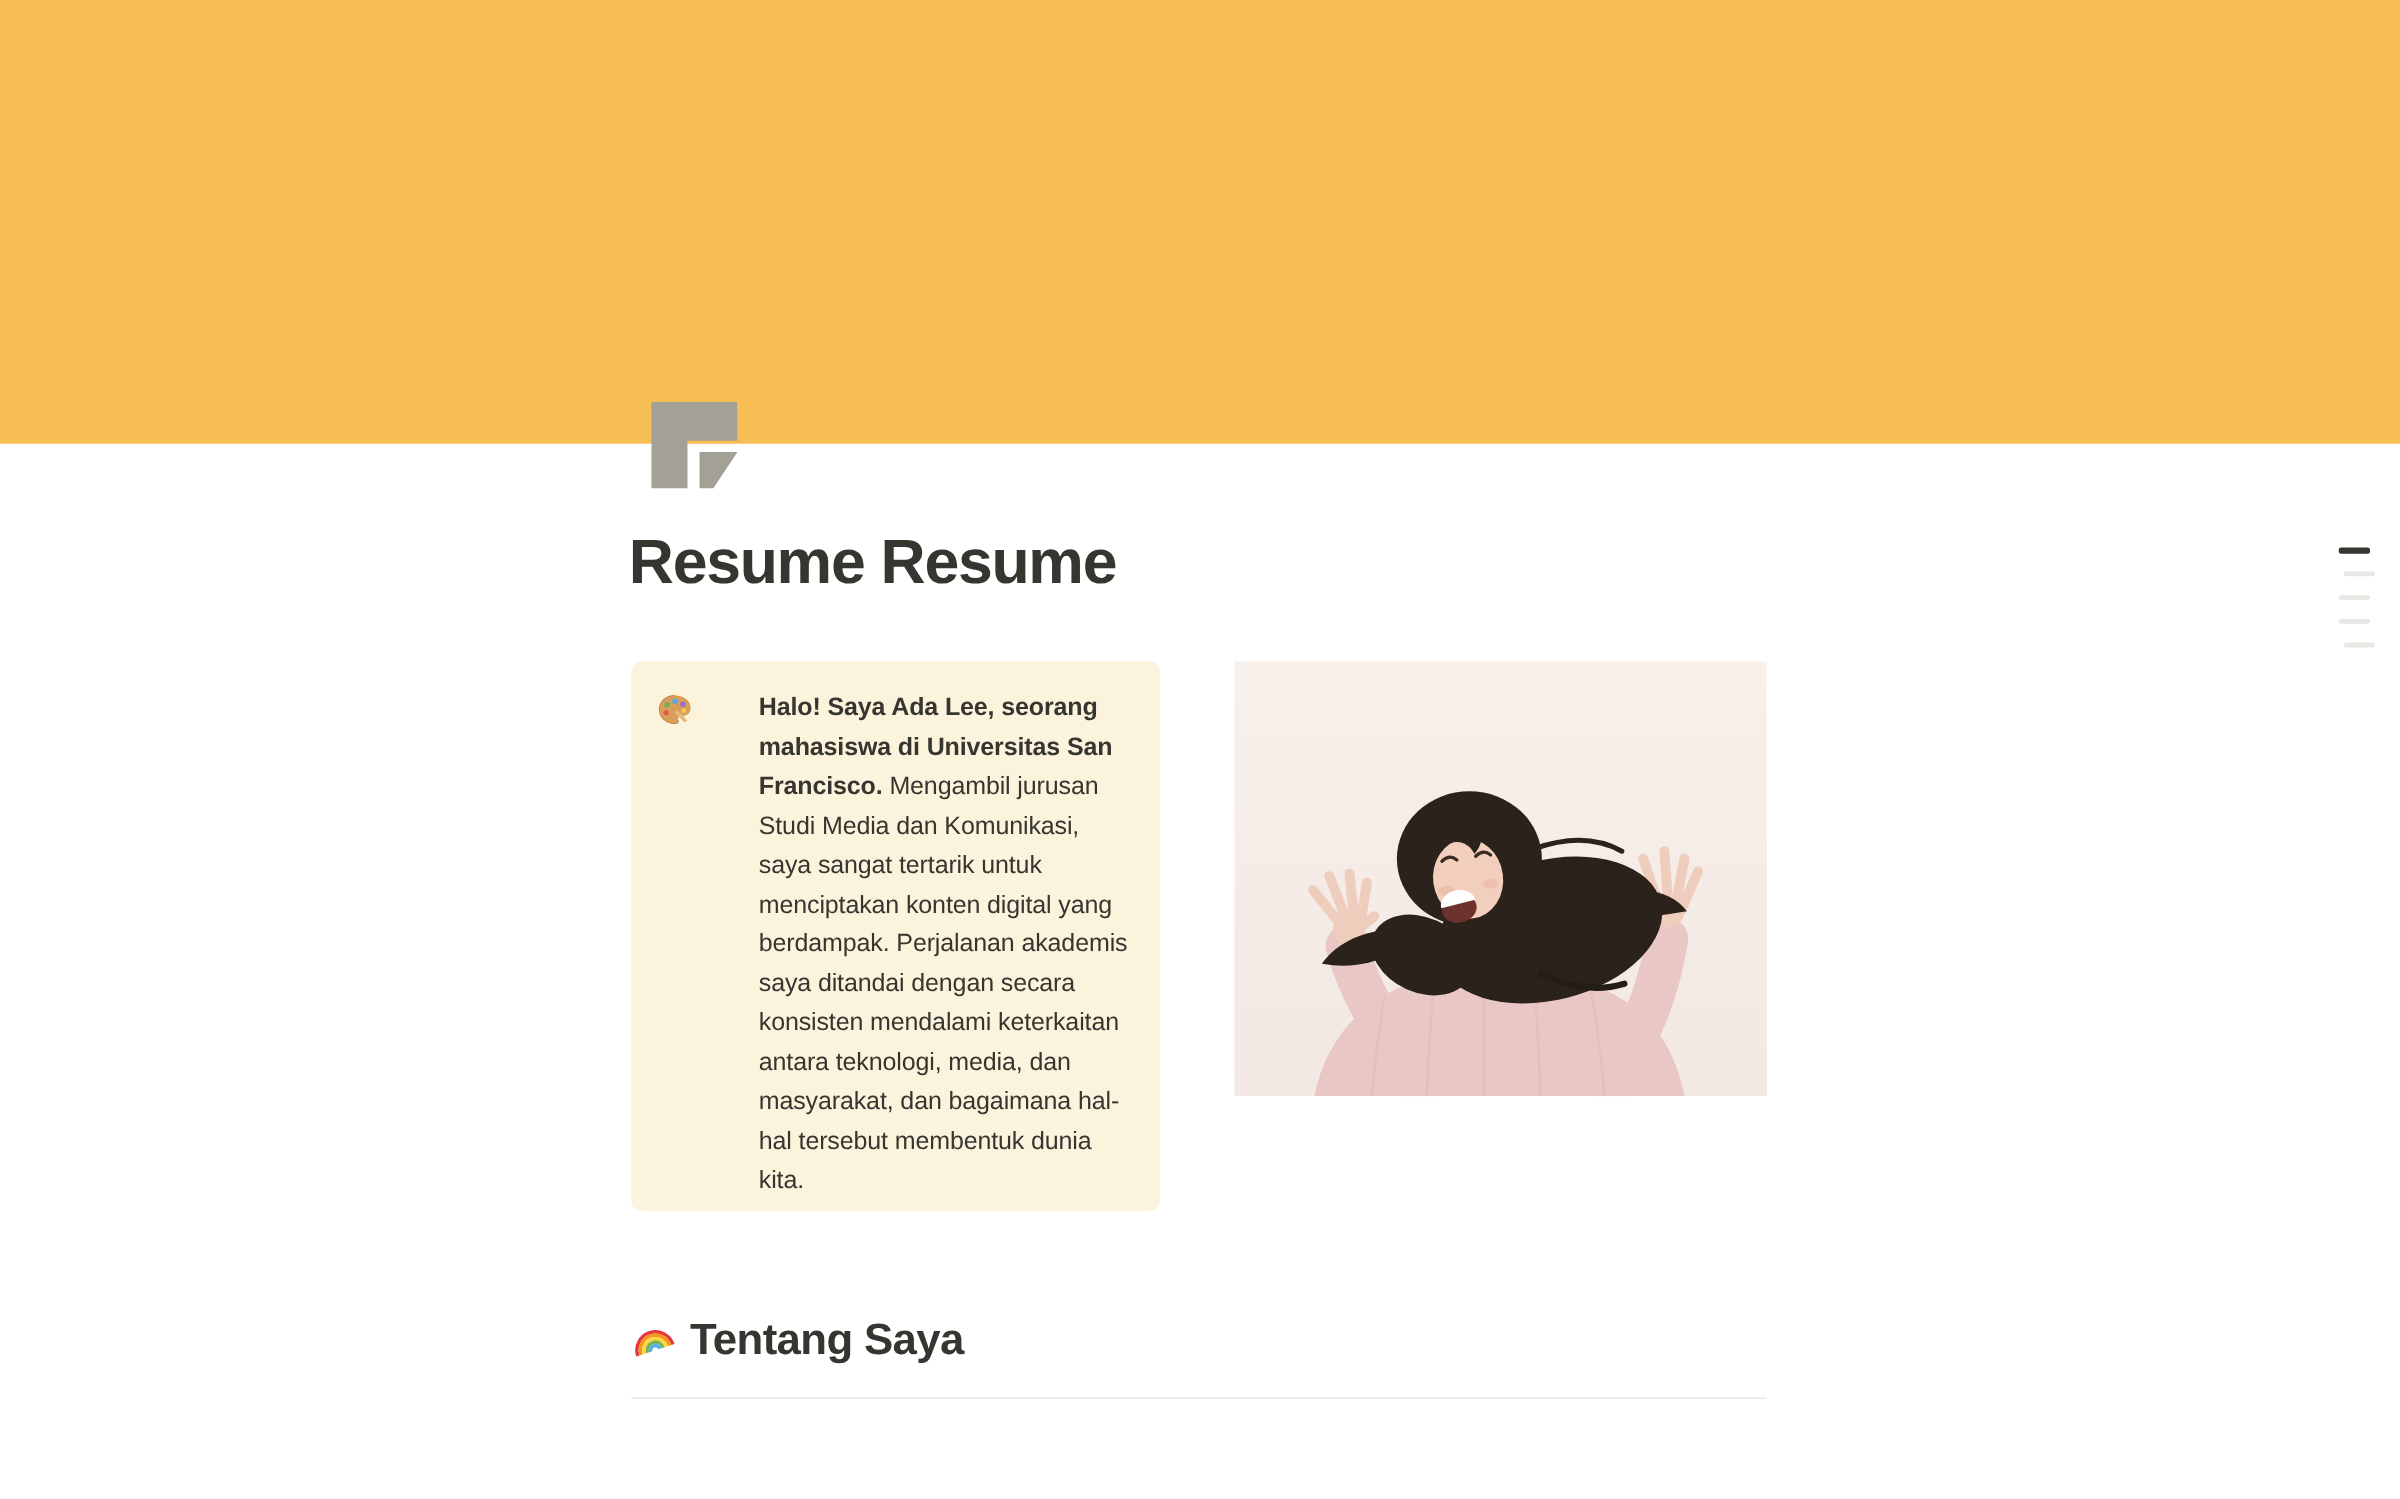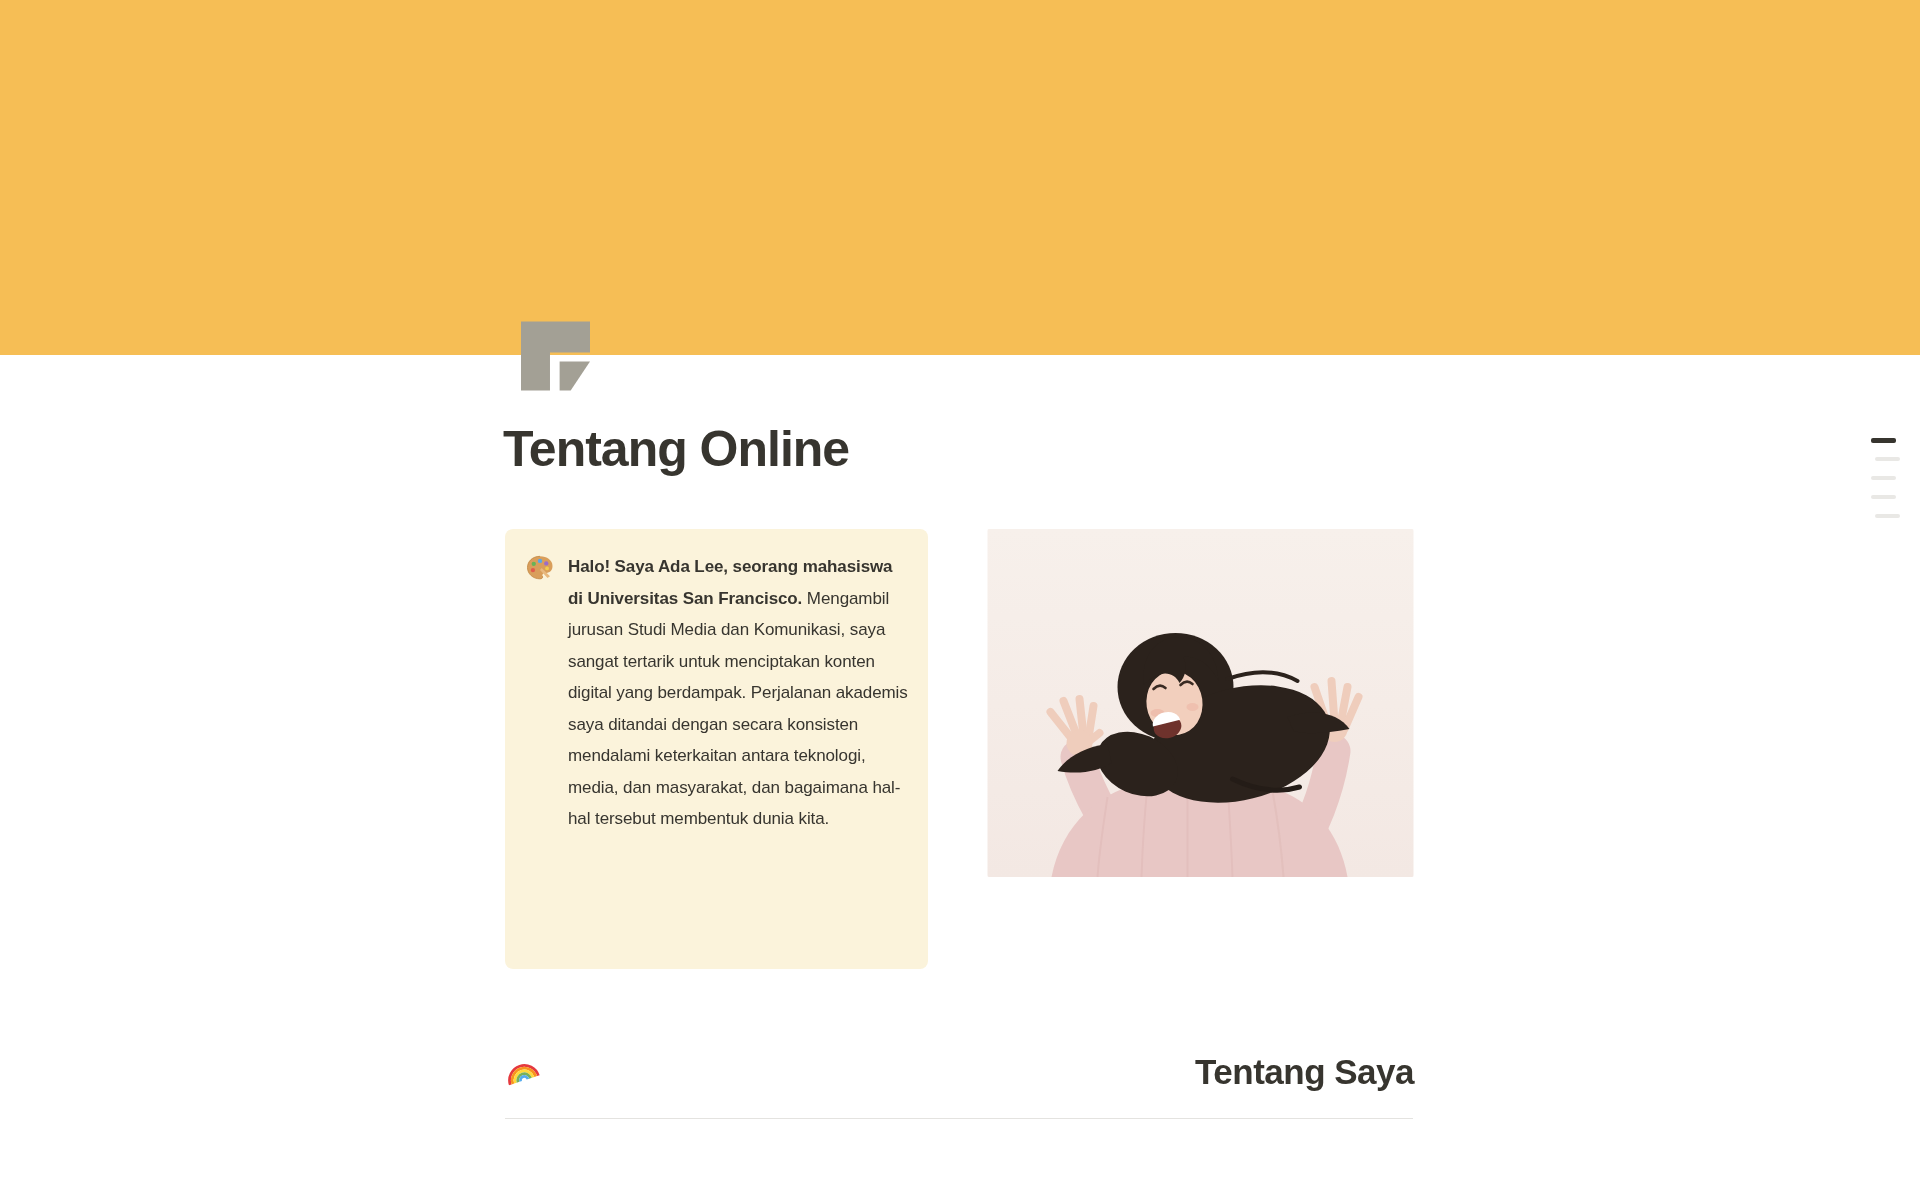--- a/index.html
+++ b/index.html
@@ -28,34 +28,35 @@
   }
 
   .callout {
     position:absolute; left:505px; top:529px; width:423px; height:440px;
     background:#FBF3DB; border-radius:8px;
     padding:22px 18px 20px 20px;
     display:flex; align-items:flex-start;
   }
   .callout-icon { flex:0 0 auto; width:30px; height:30px; margin-right:13px; margin-top:2px; }
   .callout-text {
-    width:342px; font-size:17px; line-height:31.5px; letter-spacing:-0.1px;
+    width:342px; font-size:20px; line-height:31.5px; letter-spacing:-0.1px;
     color:#37352F;
+    margin-left:39px;
   }
   .callout-text b { font-weight:700; }
 
   .photo {
     position:absolute; left:987px; top:529px; width:427px; height:348px;
     border-radius:2px; overflow:hidden; display:block;
   }
 
   .section-heading {
     position:absolute; left:504px; top:1052px; width:910px;
     display:flex; align-items:center;
-    font-size:35px; font-weight:700; letter-spacing:-0.5px; color:#37352F;justify-content:space-between;
+    font-size:35px; font-weight:700; letter-spacing:-0.5px; color:#37352F;
   }
   .heading-icon { width:38px; height:38px; margin-right:10px; flex:0 0 auto; }
 
   .divider {
     position:absolute; left:505px; top:1118px; width:908px; height:1px;
     background:#E4E3E0;
   }
 
   .paragraph {
     position:absolute; left:505px; top:1134px; width:914px;
@@ -79,21 +80,21 @@
 
   <div class="cover"></div>
 
   <div class="page-icon">
     <svg width="69" height="72" viewBox="0 0 100 100">
       <polygon points="0,0 100,0 100,45 42,45 42,100 0,100" fill="#A3A095"></polygon>
       <polygon points="56,58 100,58 72,100 56,100" fill="#A3A095"></polygon>
     </svg>
   </div>
 
-  <h1 class="page-title">Tentang Online</h1>
+  <h1 class="page-title">Resume Resume</h1>
 
   <div class="callout">
     <span class="callout-icon">
       <svg width="30" height="30" viewBox="0 0 36 36">
         <path d="M18,4 C9,4 3,10 3,17.5 C3,25 9.5,31 18,31 C20.5,31 21.5,29.6 21,27.8 C20.5,25.8 21.5,24.2 24,24 C28,23.7 33,22.5 33,15.5 C33,9 26.5,4 18,4 Z" fill="#D99E5B"></path>
         <path d="M18,4 C9,4 3,10 3,17.5 C3,25 9.5,31 18,31 C20.5,31 21.5,29.6 21,27.8" fill="none" stroke="#C28741" stroke-width="1"></path>
         <circle cx="10.5" cy="13" r="2.6" fill="#67B357"></circle>
         <circle cx="18" cy="9.5" r="2.6" fill="#5AA7E8"></circle>
         <circle cx="25.5" cy="12.5" r="2.6" fill="#9B6CC9"></circle>
         <circle cx="9.5" cy="20.5" r="2.6" fill="#E05B4B"></circle>

